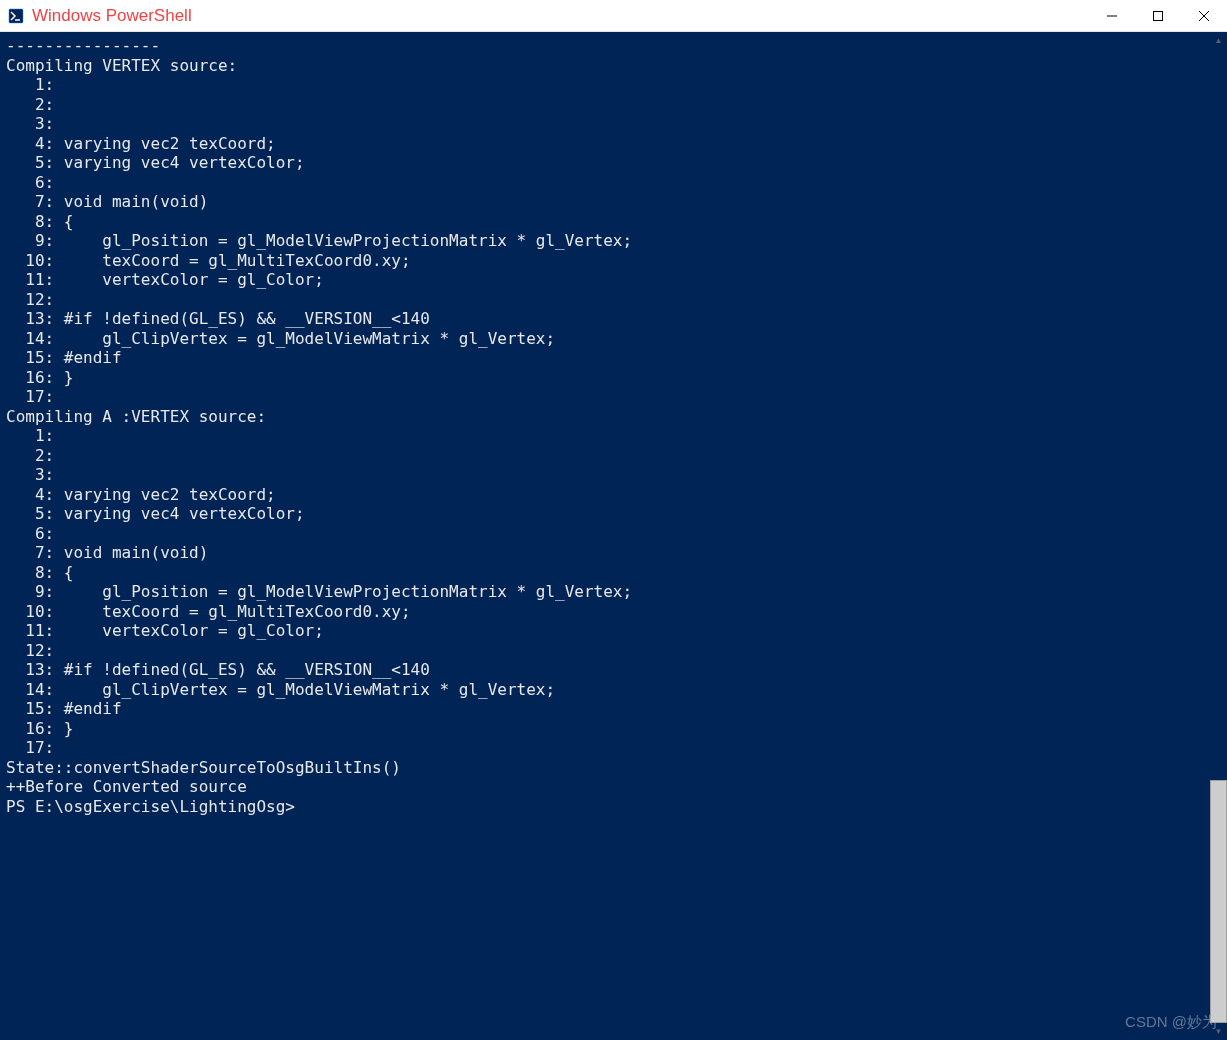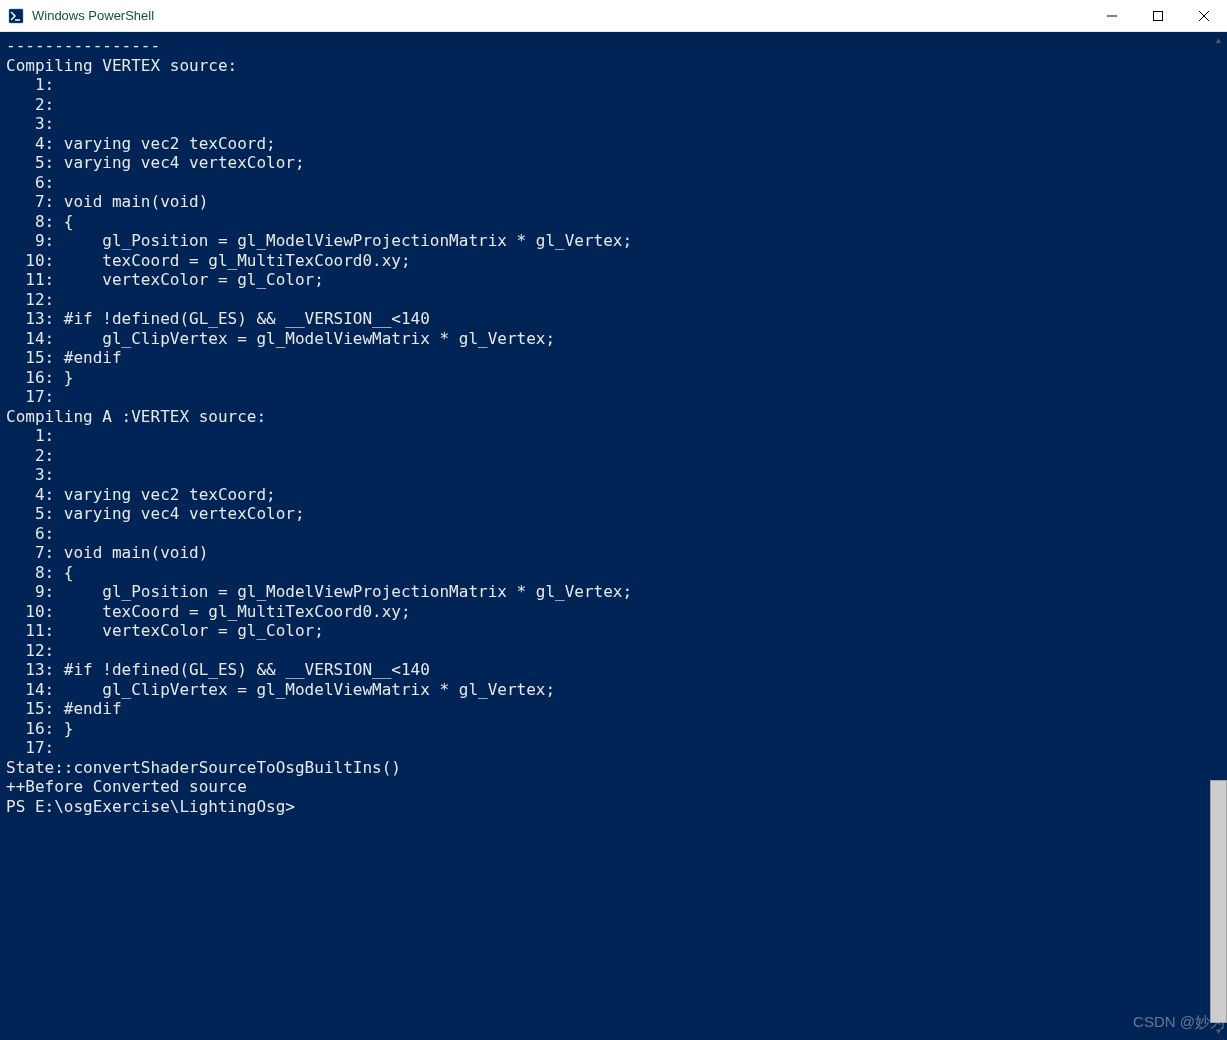--- a/index.html
+++ b/index.html
@@ -30,22 +30,22 @@
       margin-right: 8px;
       display: flex;
       align-items: center;
       justify-content: center;
     }
     .titlebar-icon svg {
       width: 16px;
       height: 16px;
     }
     .titlebar-text {
-      font-size: 13px;
-      color: #14532d;
+      font-size: 17px;
+      color: #ef4444;
       flex: 1;
     }
     .titlebar-buttons {
       display: flex;
       height: 100%;
     }
     .titlebar-button {
       width: 46px;
       height: 100%;
       display: flex;
@@ -101,21 +101,21 @@
       align-items: center;
       justify-content: center;
       font-size: 8px;
       color: #606060;
     }
     .scrollbar-button.up { top: 0; }
     .scrollbar-button.down { bottom: 0; }
     .watermark {
       position: absolute;
       bottom: 8px;
-      right: 2px;
+      right: 10px;
       font-size: 15px;
       color: rgba(200, 200, 210, 0.5);
       font-family: "Microsoft YaHei", "Segoe UI", sans-serif;
       pointer-events: none;
     }
     .lineno {
       display: inline-block;
       width: 4ch;
       text-align: right;
     }

